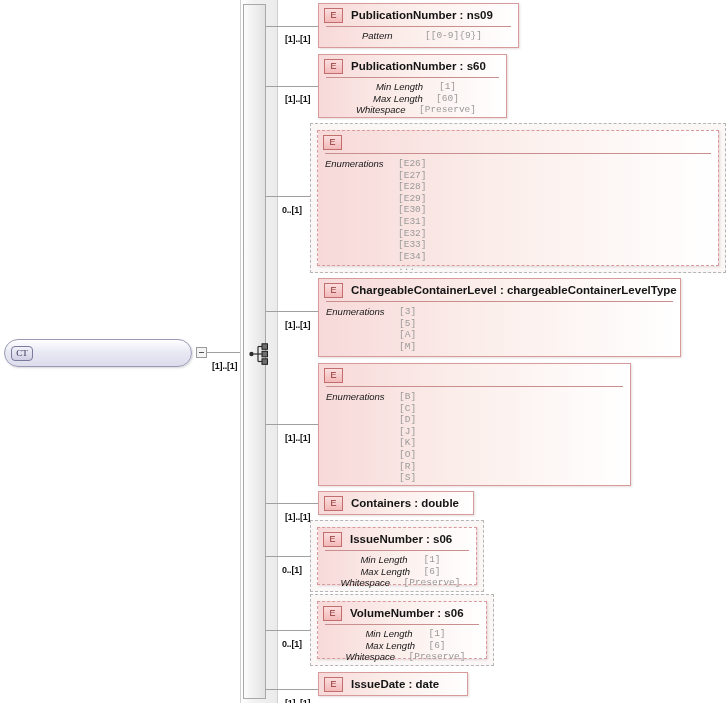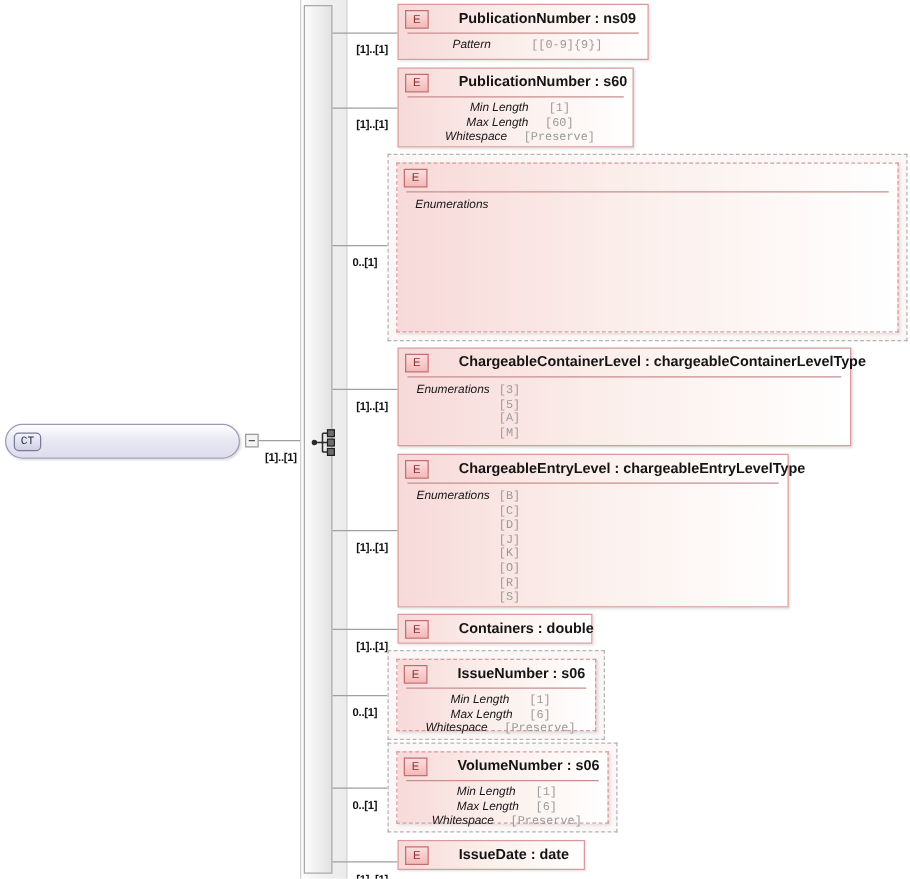--- a/index.html
+++ b/index.html
@@ -35,21 +35,21 @@
     width: 22px;
     height: 15px;
     box-sizing: border-box;
     border: 1px solid #7a7a9c;
     border-radius: 4px;
     background: linear-gradient(to bottom,#f2f2fa,#cfcfe4);
     font-size: 9px;
     line-height: 13px;
     text-align: center;
     color: #2a2a50;
-    font-family: Liberation Mono, monospace;
+    font-family: Liberation Serif, serif;
     flex: 0 0 auto;
   }
   #root-node .ct-label {
     margin-left: 7px;
     font-size: 12px;
     font-weight: bold;
     color: #1a1a1a;
     white-space: nowrap;
   }
 
@@ -157,21 +157,21 @@
     box-sizing: border-box;
     border: 1px solid #c36d6d;
     background: linear-gradient(to bottom,#fbdede,#f3b9b9);
     color: #8c2f2f;
     font-size: 9px;
     line-height: 13px;
     text-align: center;
     flex: 0 0 auto;
   }
   .elem-title {
-    margin-left: 24px;
+    margin-left: 8px;
     font-size: 11.5px;
     font-weight: bold;
     color: #141414;
     white-space: nowrap;
   }
   .elem-sep {
     height: 1px;
     background: #c98f8f;
     margin: 0 7px 0 7px;
   }
@@ -200,21 +200,20 @@
   .enum-block {
     display: flex;
     padding: 4px 0 5px 7px;
   }
   .enum-name {
     width: 73px;
     flex: 0 0 73px;
     font-size: 9.5px;
     font-style: italic;
     color: #161616;
-    text-align: center;
   }
   .enum-vals div {
     font-size: 9.5px;
     color: #9a9a9a;
     font-family: "Liberation Mono", monospace;
     line-height: 11.6px;
   }
 </style>
 </head>
 <body>
@@ -288,20 +287,32 @@
 <div class="hline" style="left:266px; top:196px; width:44px;"></div>
 <div class="card-label" style="left:282px; top:185px;">0..[1]</div>
 <div class="elem-wrap optional" style="left:310px; top:123px; width:416px; height:150px;">
   <div class="elem-box dashed-inner">
     <div class="elem-head">
       <span class="e-badge">E</span>
     </div>
     <div class="elem-sep"></div>
     <div class="enum-block">
       <span class="enum-name">Enumerations</span>
+      <div class="enum-vals">
+        <div>[E26]</div>
+        <div>[E27]</div>
+        <div>[E28]</div>
+        <div>[E29]</div>
+        <div>[E30]</div>
+        <div>[E31]</div>
+        <div>[E32]</div>
+        <div>[E33]</div>
+        <div>[E34]</div>
+        <div>...</div>
+      </div>
     </div>
   </div>
 </div>
 
 <div class="hline" style="left:266px; top:311px; width:52px;"></div>
 <div class="card-label" style="left:285px; top:300px;">[1]..[1]</div>
 <div class="elem-wrap required" style="left:318px; top:278px; width:363px; height:79px;">
   <div class="elem-box">
     <div class="elem-head">
       <span class="e-badge">E</span>
@@ -319,21 +330,20 @@
     </div>
   </div>
 </div>
 
 <div class="hline" style="left:266px; top:424px; width:52px;"></div>
 <div class="card-label" style="left:285px; top:413px;">[1]..[1]</div>
 <div class="elem-wrap required" style="left:318px; top:363px; width:313px; height:123px;">
   <div class="elem-box">
     <div class="elem-head">
       <span class="e-badge">E</span>
-      <span class="elem-title">ChargeableEntryLevel : chargeableEntryLevelType</span>
     </div>
     <div class="elem-sep"></div>
     <div class="enum-block">
       <span class="enum-name">Enumerations</span>
       <div class="enum-vals">
         <div>[B]</div>
         <div>[C]</div>
         <div>[D]</div>
         <div>[J]</div>
         <div>[K]</div>

